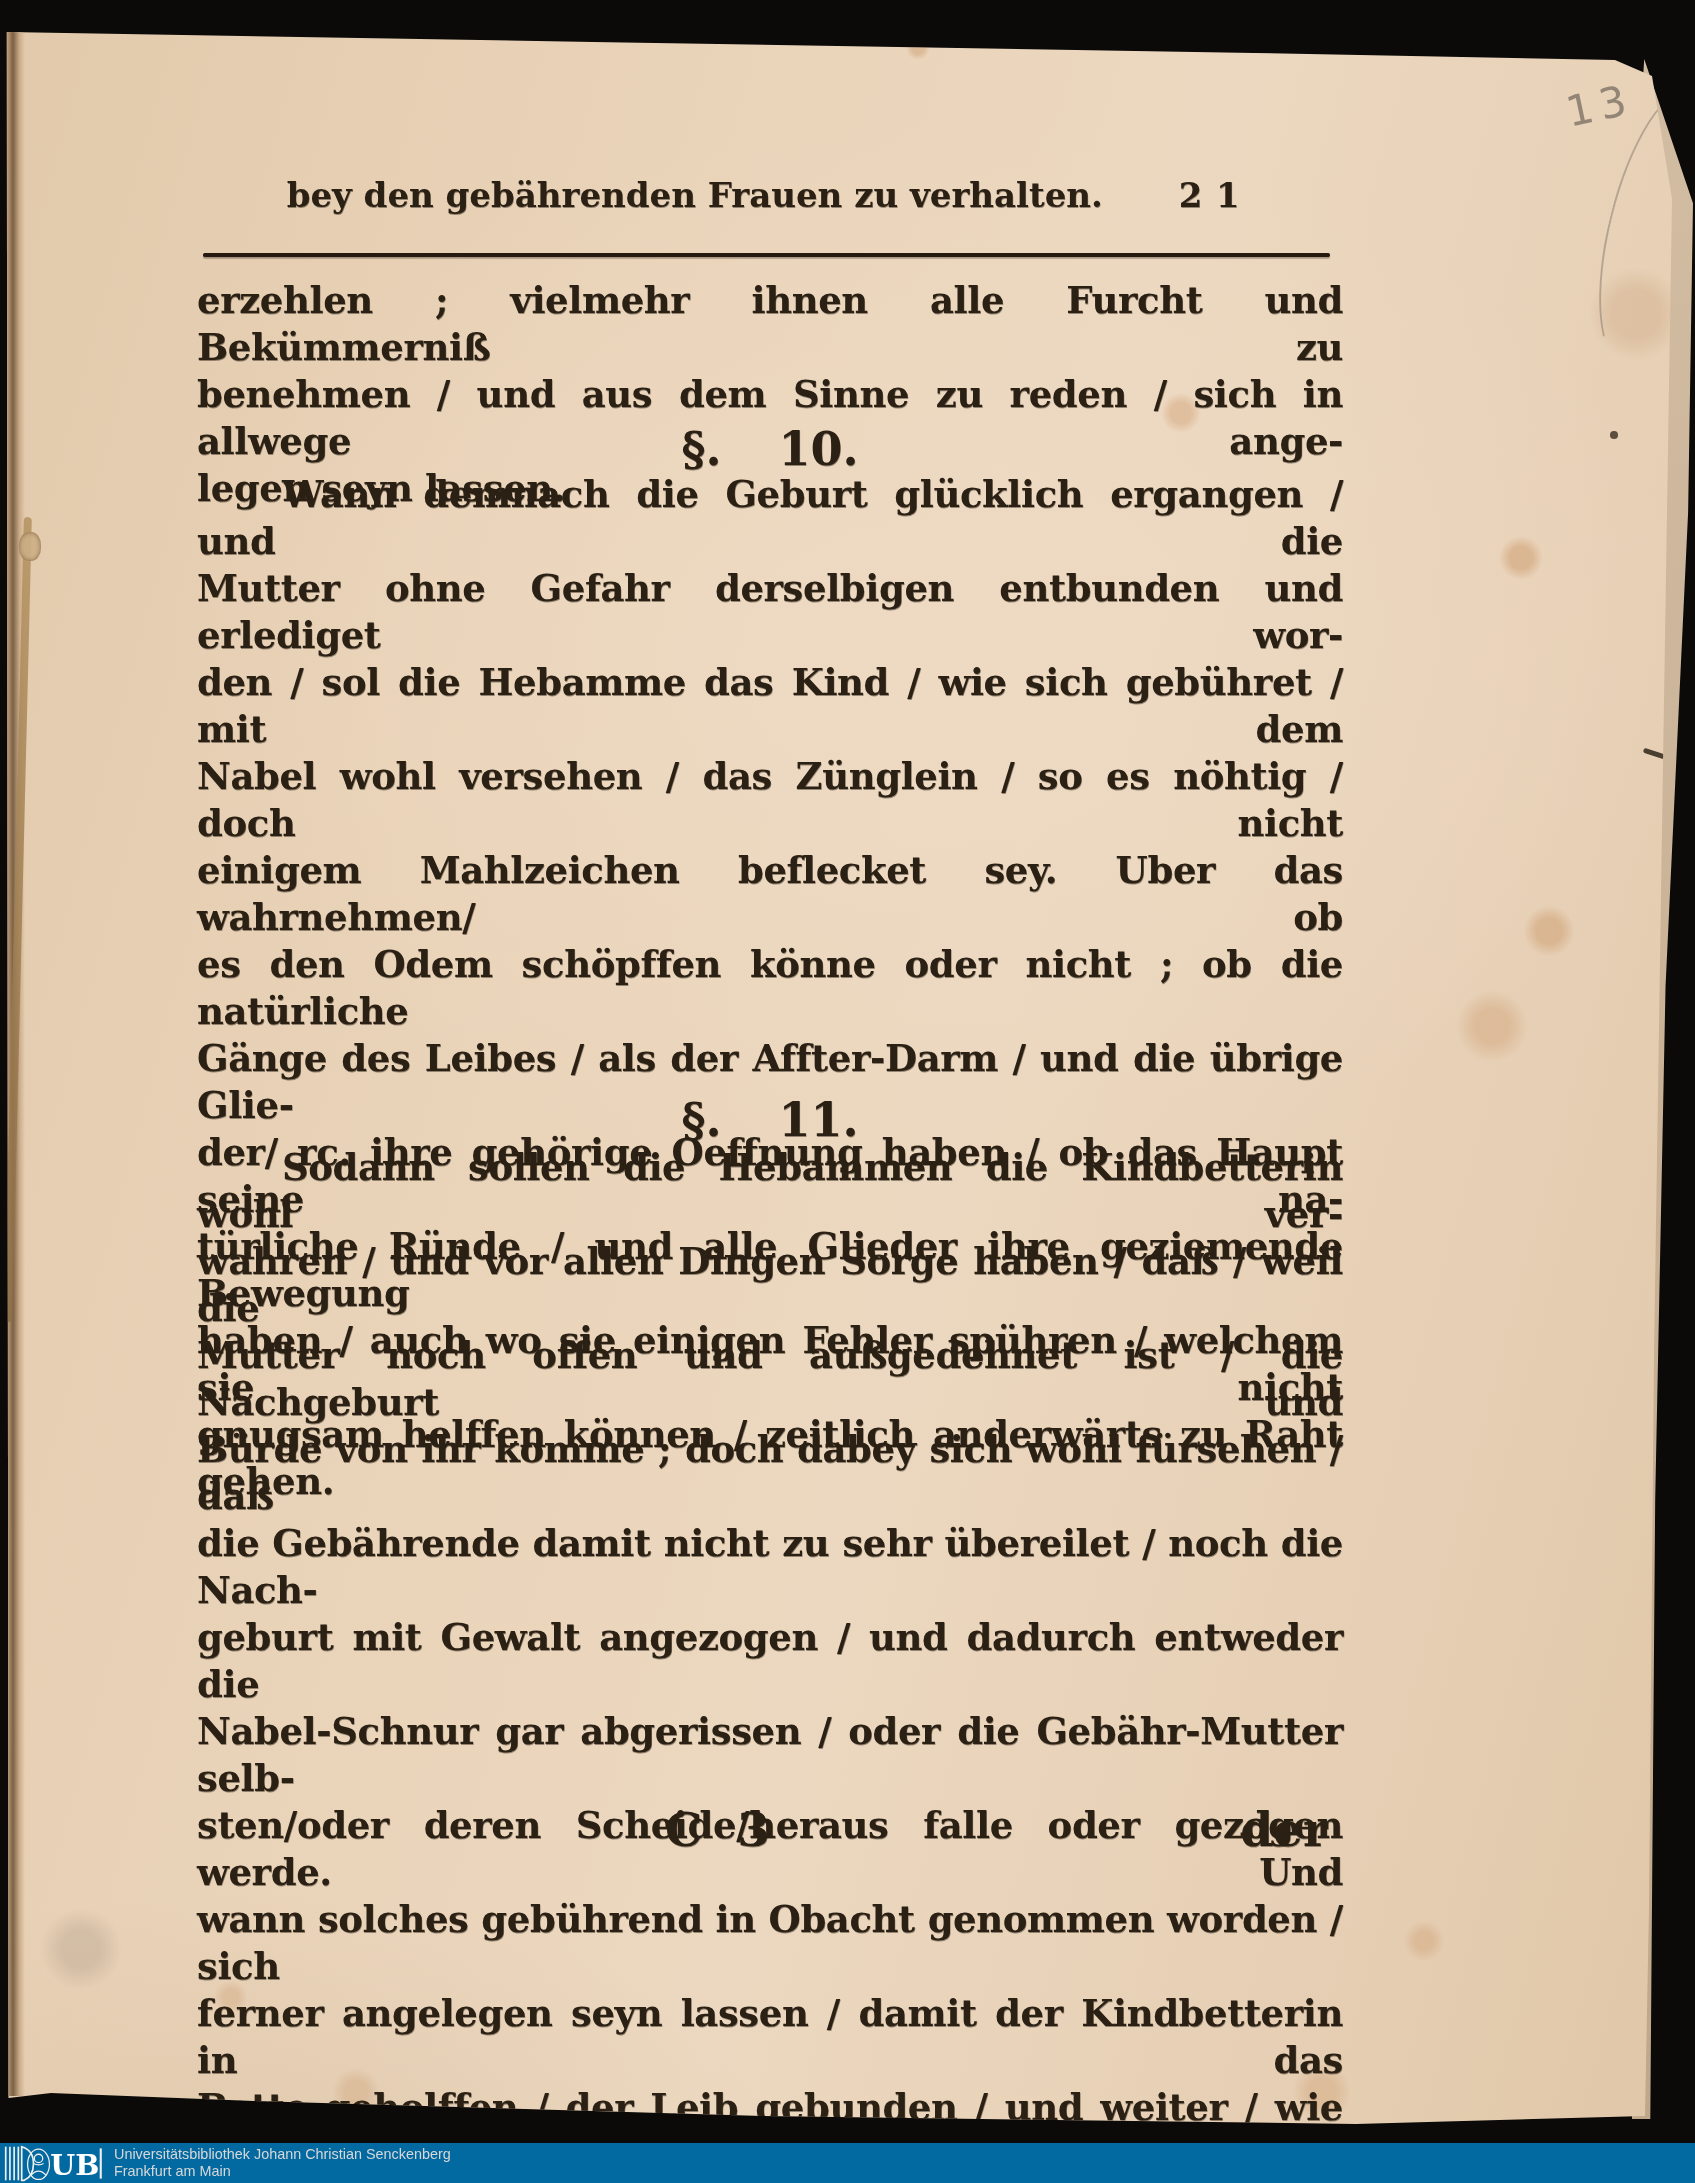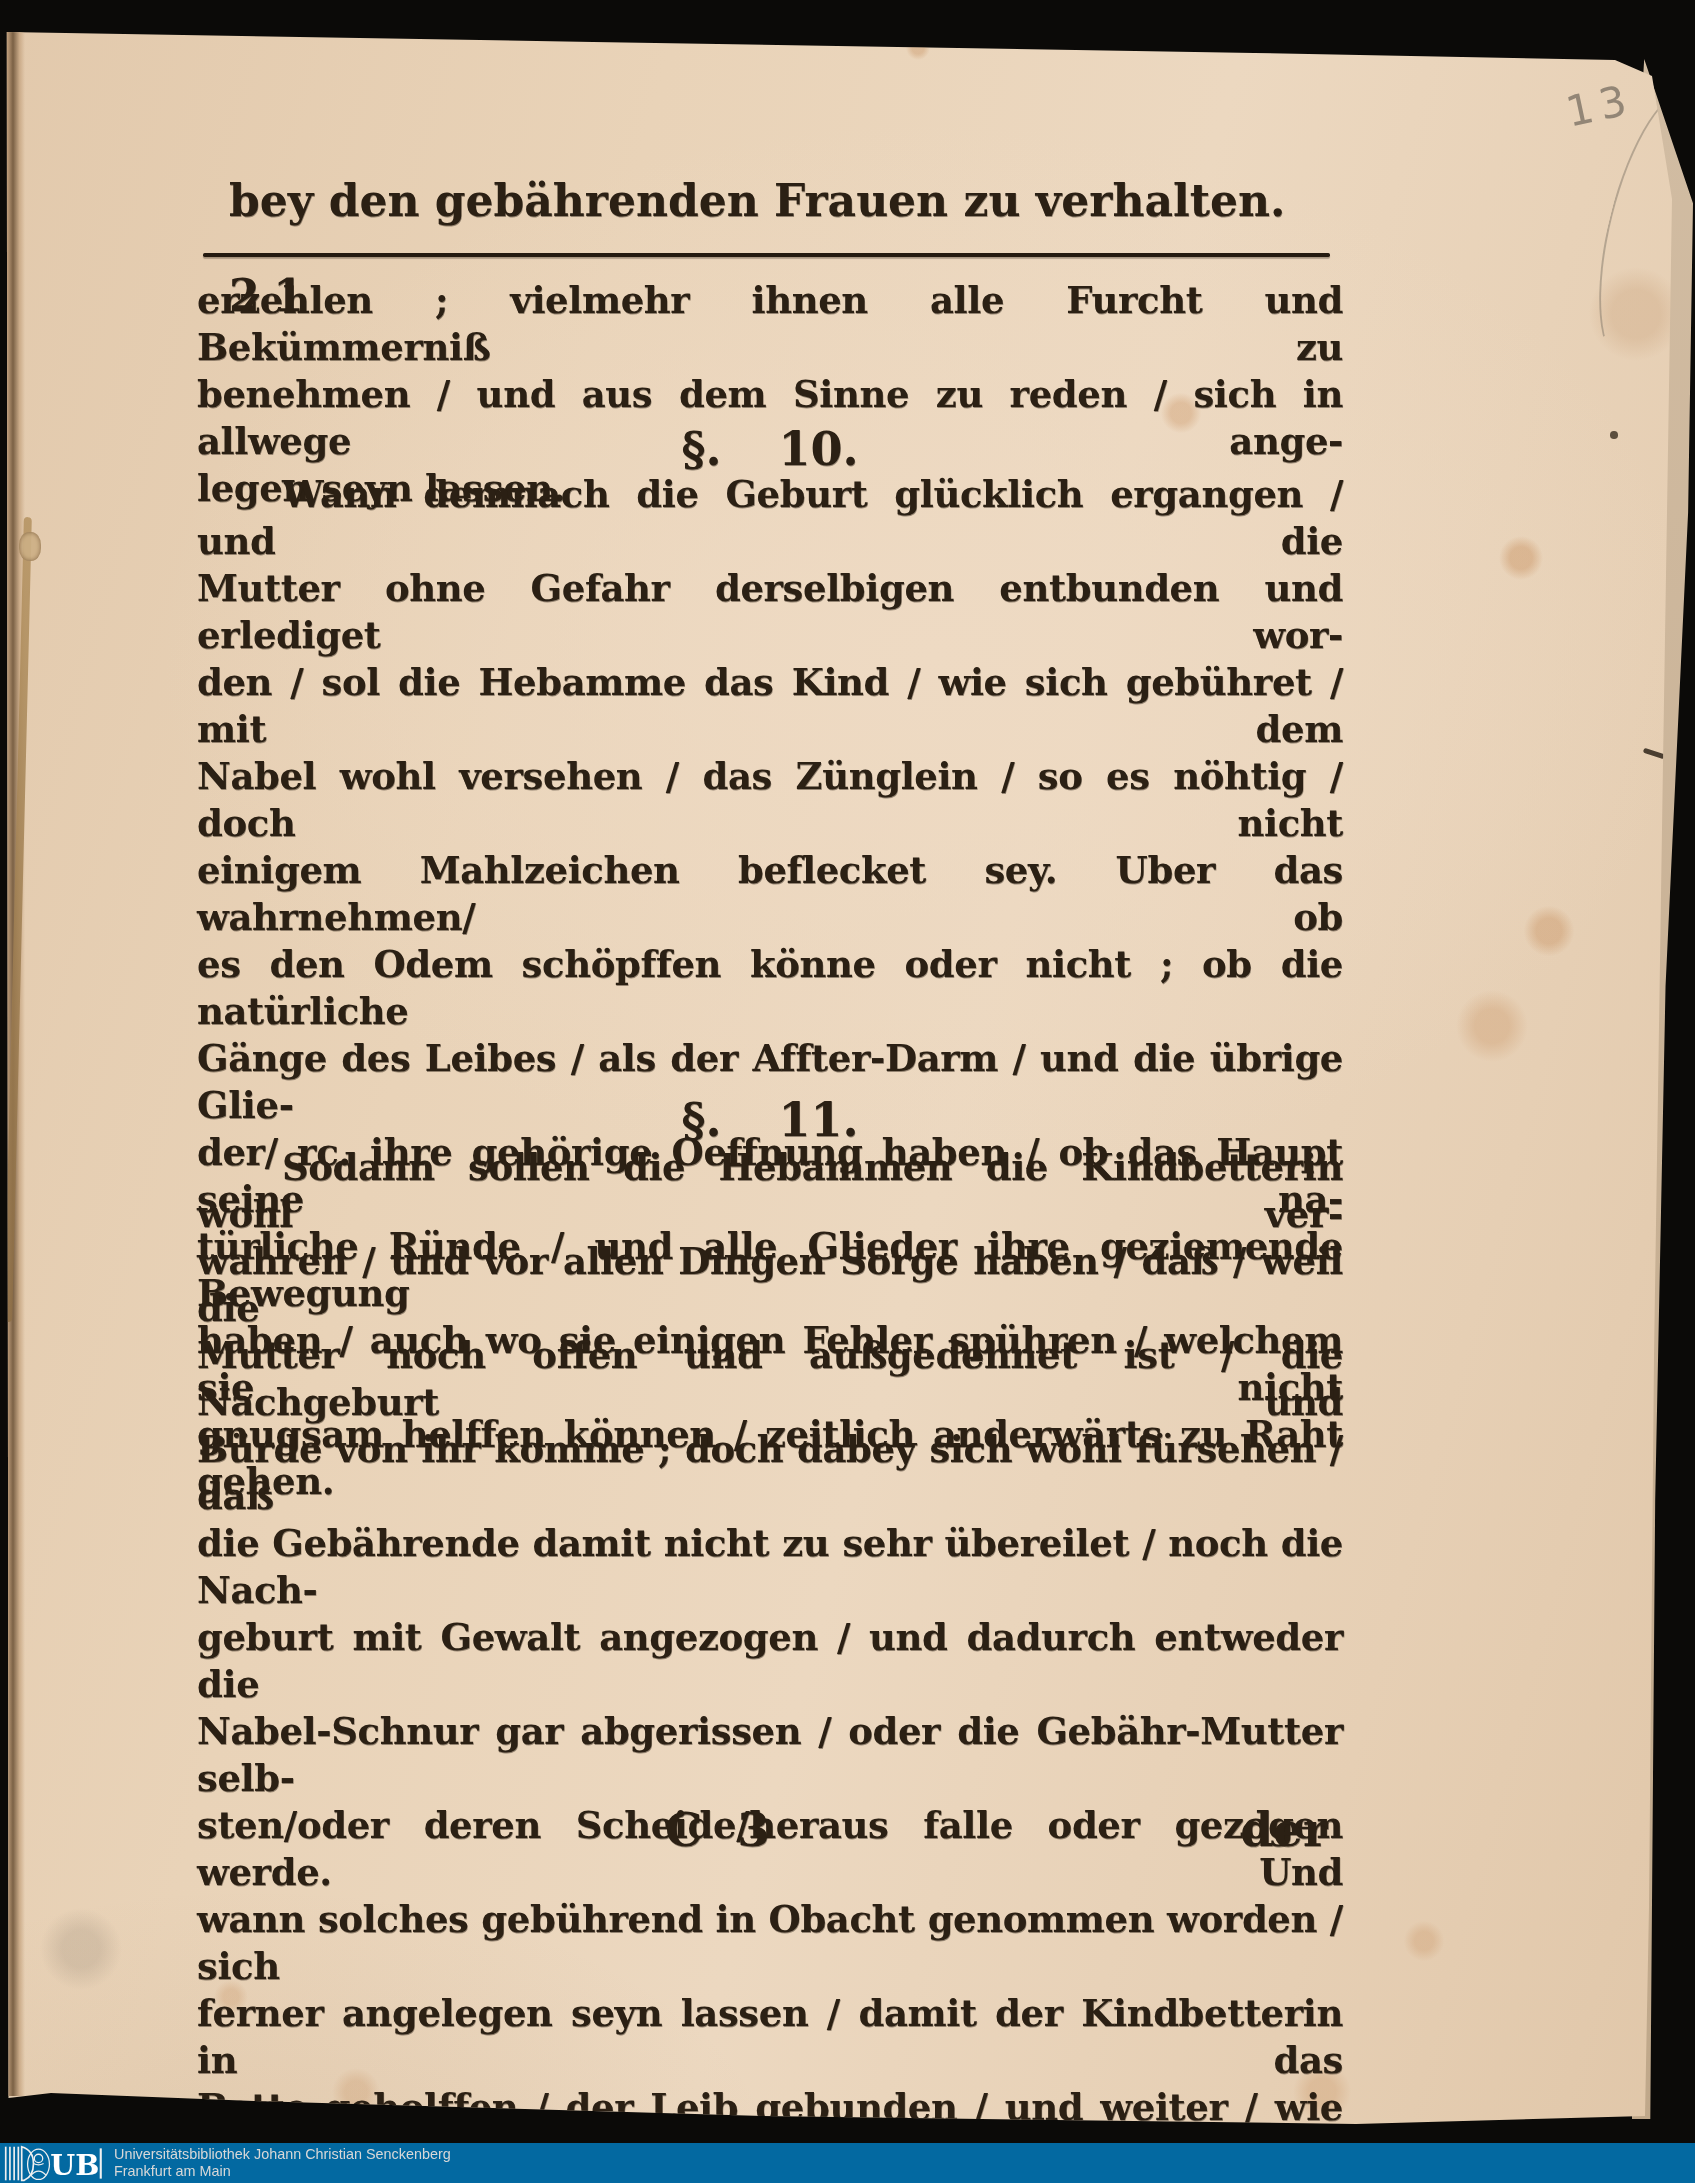--- a/index.html
+++ b/index.html
@@ -54,21 +54,21 @@
     border-left:2.5px solid rgba(120,110,98,.45);border-radius:50%;transform:rotate(14deg);}
   #pencil-arc2{position:absolute;left:1617px;top:47px;width:59px;height:41px;border:1.7px solid rgba(120,110,98,0);
     border-left:1.7px solid rgba(120,110,98,.5);border-radius:50%;transform:rotate(60deg);}
   #ink-speck{position:absolute;left:1610px;top:431px;width:7.6px;height:7.6px;border-radius:50%;background:#3a2e20;opacity:.8;}
   #ink-dash{position:absolute;left:1643px;top:751px;width:22px;height:5.1px;border-radius:2.5px;background:#241a10;
     transform:rotate(18deg);opacity:.8;}
 
   
   .ink{color:#2b2014;text-shadow:0.5px 0.5px 0 rgba(43,32,20,.45);}
   #running-head{position:absolute;left:197px;top:175px;width:1146px;display:flex;
-    justify-content:center;align-items:baseline;gap:44px;font-weight:700;font-size:44px;flex-direction:column;}
+    justify-content:center;align-items:baseline;gap:44px;font-weight:700;font-size:34px;}
   #head-number{letter-spacing:13.6px;margin-left:32px;}
   #head-rule{position:absolute;left:203px;top:253px;width:1127px;height:4.2px;background:#241a10;
     box-shadow:0 1.7px 0.8px rgba(43,32,20,.35);border-radius:1.7px;}
 
   .textblock{position:absolute;left:197px;width:1146px;font-weight:700;font-size:37px;line-height:47px;
     letter-spacing:-0.4px;}
   #intro{top:277px;}
   #para10{top:471px;}
   #para11{top:1144px;}
   .bodyline{text-align:justify;text-align-last:justify;}

